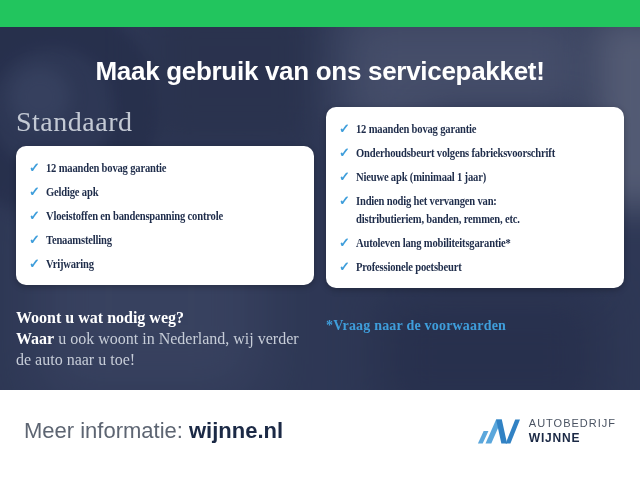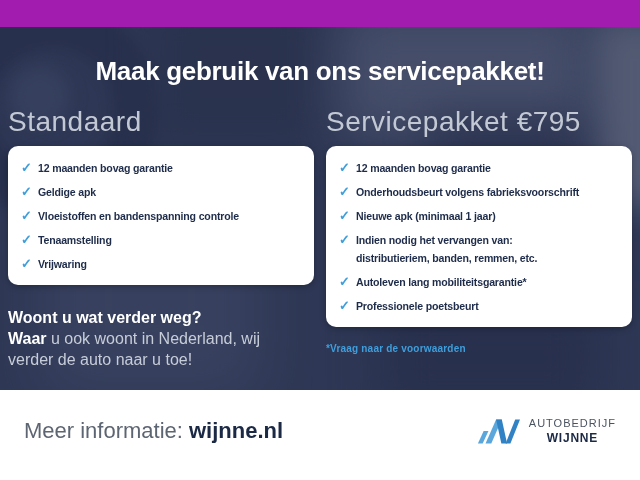--- a/index.html
+++ b/index.html
@@ -1,17 +1,17 @@
 <!DOCTYPE html>
 <html><head>
 <meta charset="utf-8">
 <style>
   * { margin:0; padding:0; box-sizing:border-box; }
   body { font-family:"Liberation Sans", sans-serif; background:#ffffff; }
-  .poster { position:relative; width:640px; height:480px; background:#a21caf; overflow:hidden; }
+  .poster { position:relative; width:640px; height:480px; background:#22c55e; overflow:hidden; }
 
   
   .hero { position:absolute; top:27px; left:0; width:640px; height:363px;
           background:#2f3a57; overflow:hidden; }
   .bg { position:absolute; pointer-events:none; }
   .bg-wheel { left:-55px; top:-25px; width:215px; height:215px; border-radius:50%;
               border:46px solid #222b47; filter:blur(7px); opacity:.85; }
   .bg-hub   { left:10px; top:40px; width:60px; height:60px; border-radius:50%;
               background:#3c4866; filter:blur(8px); }
   .bg-dark1 { left:150px; top:-30px; width:170px; height:150px; background:#273049;
@@ -25,21 +25,21 @@
   .bg-mid   { left:40px; top:170px; width:220px; height:200px; background:#47527000;
               background:#475270; filter:blur(30px); opacity:.7; }
   .bg-dark3 { left:380px; top:270px; width:220px; height:120px; background:#232c48;
               filter:blur(24px); opacity:.85; }
   .bg-overlay { inset:0; background:rgba(44,53,82,0.40); }
 
   .hero-content { position:relative; z-index:2; height:100%; }
   .title { margin-top:29px; text-align:center; color:#ffffff; font-size:26px;
            font-weight:700; letter-spacing:-0.3px; }
 
-  .cols { display:flex; gap:12px; padding:0 8px; margin-top:20px; }
+  .cols { display:flex; gap:12px; padding:0 16px; margin-top:20px;font-family:Liberation Serif, serif; }
   .col { flex:1; min-width:0; }
   .col-heading { color:#c3c9d4; font-size:28px; font-weight:400; line-height:30px;
                  letter-spacing:0.5px; margin-bottom:9px; }
 
   .card { background:#ffffff; border-radius:10px; padding:15px 13px 14px 13px;
           box-shadow:0 2px 6px rgba(0,0,0,0.25); }
   .item { display:flex; align-items:flex-start; margin-bottom:10px; }
   .item:last-child { margin-bottom:0; }
   .check { color:#3f9edb; font-size:13px; line-height:14px; font-weight:700;
            width:17px; flex:0 0 17px; }
@@ -48,31 +48,31 @@
                transform:scaleX(0.92); transform-origin:0 50%; }
   .item-sub { color:#1e2c4a; font-size:11.5px; font-weight:700; line-height:14px;
               margin:-6px 0 10px 17px; white-space:nowrap; letter-spacing:-0.2px;
               transform:scaleX(0.92); transform-origin:0 50%; }
 
   .delivery { margin-top:22px; width:285px; }
   .delivery-head { color:#ffffff; font-size:16px; font-weight:700; line-height:21px; }
   .delivery-body { color:#c7cdd8; font-size:16px; font-weight:400; line-height:21px; }
   .delivery-body .bold { color:#ffffff; font-weight:700; }
 
-  .footnote { margin-top:16px; color:#3f9edb; font-size:10px; font-weight:700;
+  .footnote { margin-top:30px; color:#3f9edb; font-size:14px; font-weight:700;
               letter-spacing:0.2px; }
 
   
   .footer { position:absolute; left:0; top:390px; width:640px; height:115px;
             background:#ffffff; display:flex; align-items:center;
             justify-content:space-between; padding:0 24px 34px 24px; }
   .info { font-size:22px; white-space:nowrap; }
   .info-label { color:#5d6572; font-weight:400; margin-right:6px; }
   .info-link { color:#1b2945; font-weight:700; text-decoration:none; }
-  .brand { display:flex; align-items:center; gap:9px;text-align:center; }
+  .brand { display:flex; align-items:center; gap:9px; }
   .brand-mark { display:block; }
   .brand-text { display:flex; flex-direction:column; line-height:1; }
   .brand-top { color:#4a5362; font-size:11px; font-weight:400; letter-spacing:1px; }
   .brand-bottom { color:#1b2945; font-size:12px; font-weight:700; letter-spacing:0.8px;
                   margin-top:3px; }
 </style>
 </head>
 <body>
 
 <div class="poster">
@@ -112,27 +112,26 @@
               <span class="check">✓</span>
               <span class="item-text">Tenaamstelling</span>
             </div>
             <div class="item">
               <span class="check">✓</span>
               <span class="item-text">Vrijwaring</span>
             </div>
           </div>
 
           <div class="delivery">
-            <div class="delivery-head">Woont u wat verder weg?</div>
+            <div class="delivery-head">Woont u wat nodig weg?</div>
             <div class="delivery-body"><span class="bold">Waar</span><span> u ook woont in Nederland, wij verder de auto naar u toe!</span></div>
           </div>
         </div>
 
         <div class="col">
-          <div class="col-heading">Servicepakket €795</div>
           <div class="card">
             <div class="item">
               <span class="check">✓</span>
               <span class="item-text">12 maanden bovag garantie</span>
             </div>
             <div class="item">
               <span class="check">✓</span>
               <span class="item-text">Onderhoudsbeurt volgens fabrieksvoorschrift</span>
             </div>
             <div class="item">

